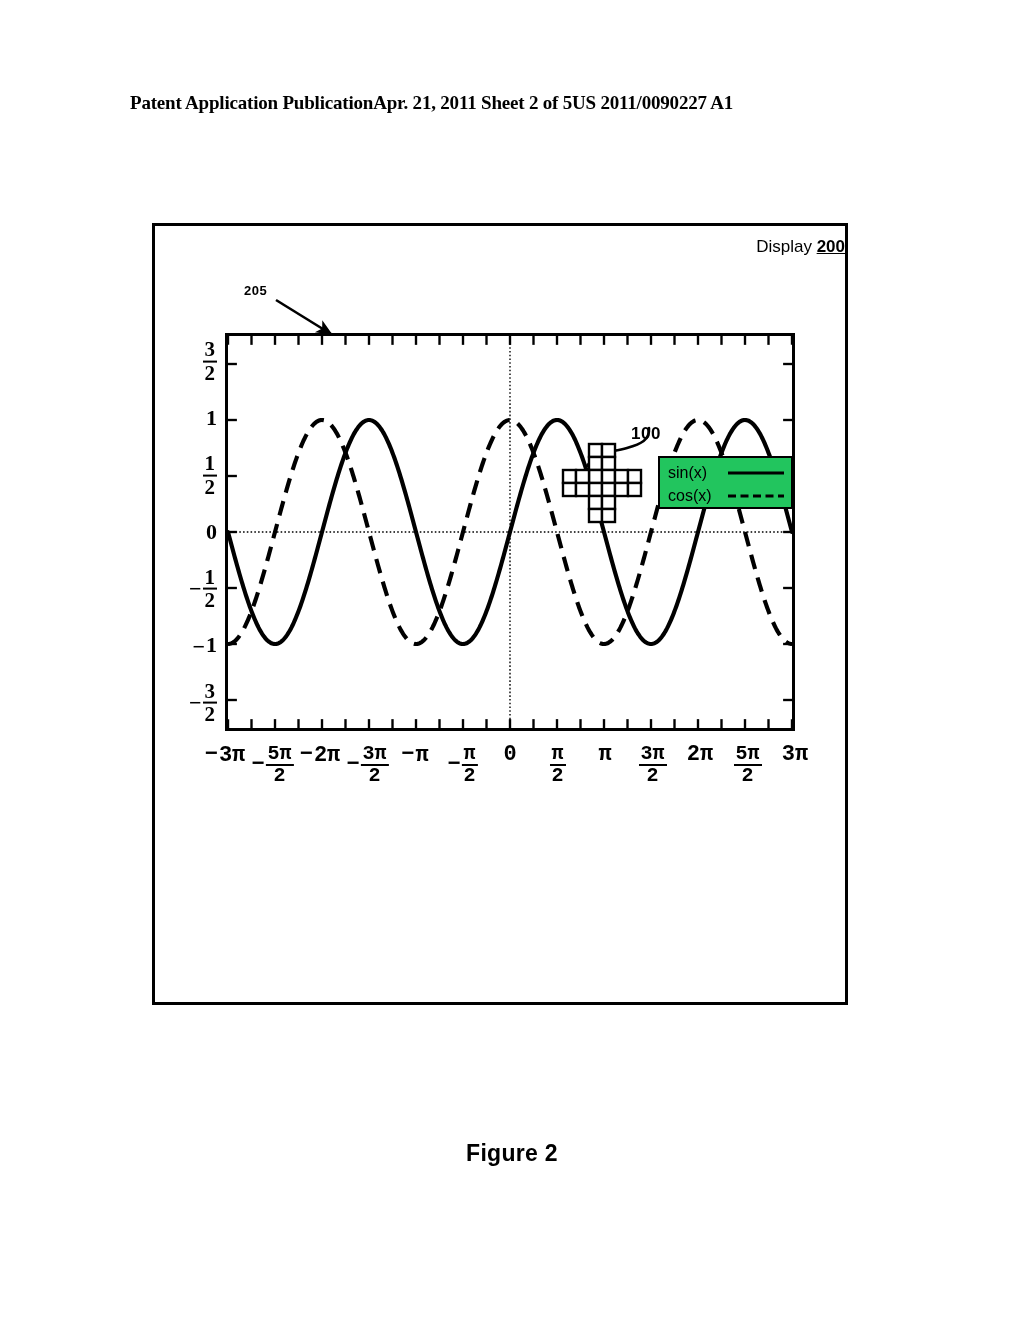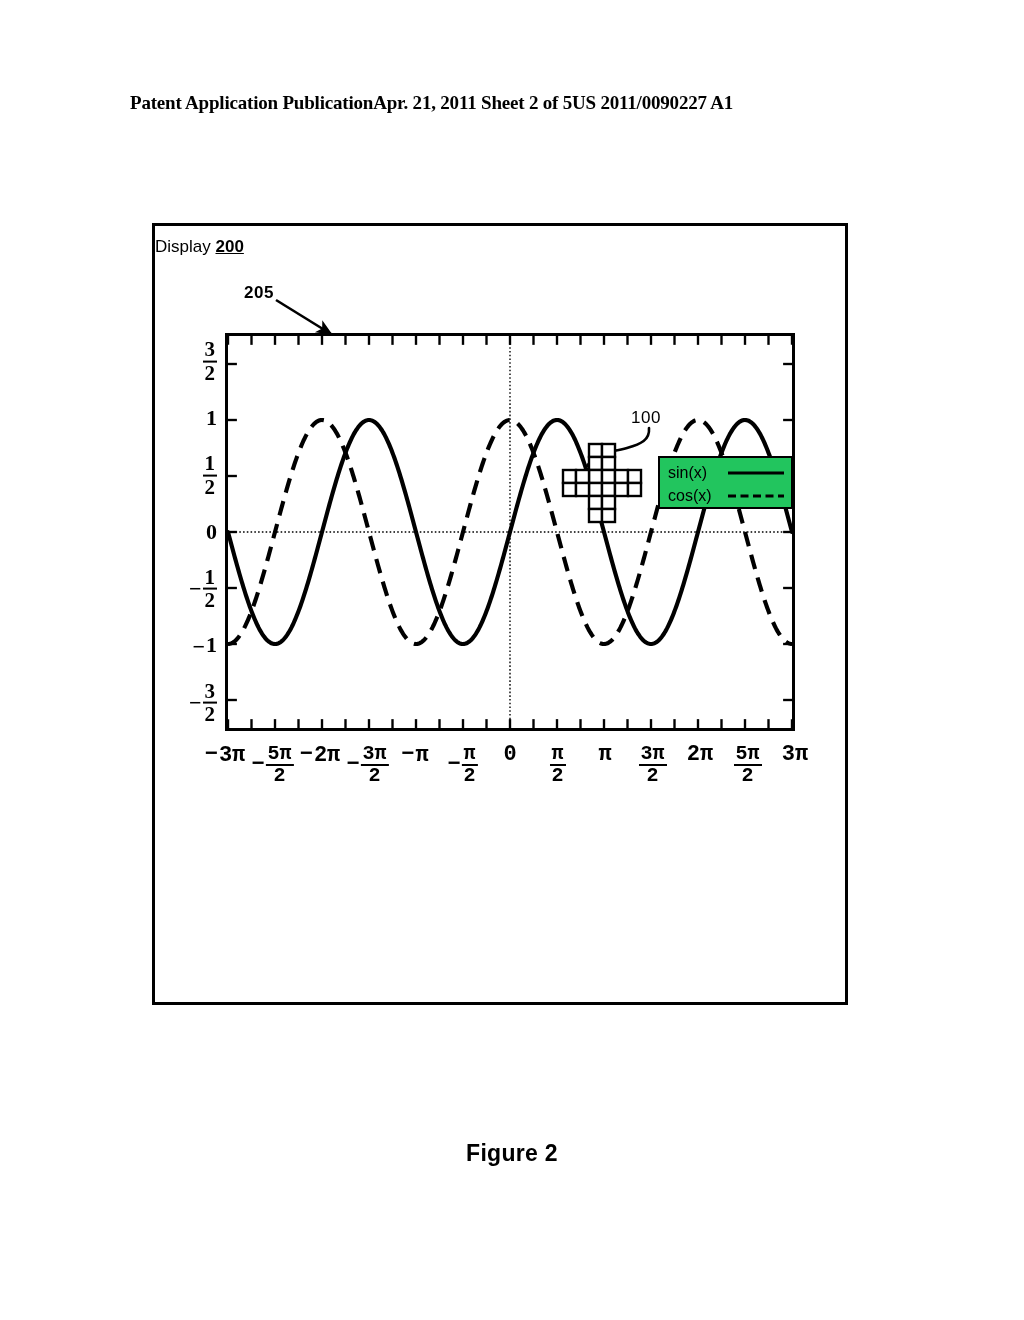--- a/index.html
+++ b/index.html
@@ -47,38 +47,38 @@
     box-sizing: border-box;
     background: #ffffff;
   }
 
   
   #display-title {
     position: absolute;
     left: 0;
     top: 11px;
     width: 100%;
-    text-align: left;
+    text-align: right;
     font-family: "Liberation Sans", sans-serif;
     font-size: 17px;
     font-weight: normal;
     color: #000;
   }
   #display-title .ref-num {
     text-decoration: underline;
     font-weight: bold;
   }
 
   
   #callout-205 {
     position: absolute;
     left: 89px;
     top: 57px;
     font-family: "Liberation Sans", sans-serif;
-    font-size: 17px;
+    font-size: 13px;
     font-weight: bold;
     letter-spacing: 0.5px;
   }
   #callout-205-arrow {
     position: absolute;
     left: 118px;
     top: 70px;
     width: 70px;
     height: 46px;
     pointer-events: none;
@@ -183,24 +183,24 @@
     font-size: 16px;
     line-height: 1;
     color: #000;
   }
   .legend-sample { width: 58px; height: 10px; }
 
   
   #callout-100 {
     position: absolute;
     left: 403px;
-    top: 72px;
+    top: 88px;
     font-family: "Liberation Sans", sans-serif;
     font-size: 17px;
-    font-weight: normal;
+    font-weight: bold;
     letter-spacing: 0.5px;
   }
   #callout-100-leader {
     position: absolute;
     left: 355px;
     top: 90px;
     width: 70px;
     height: 42px;
     pointer-events: none;
   }

